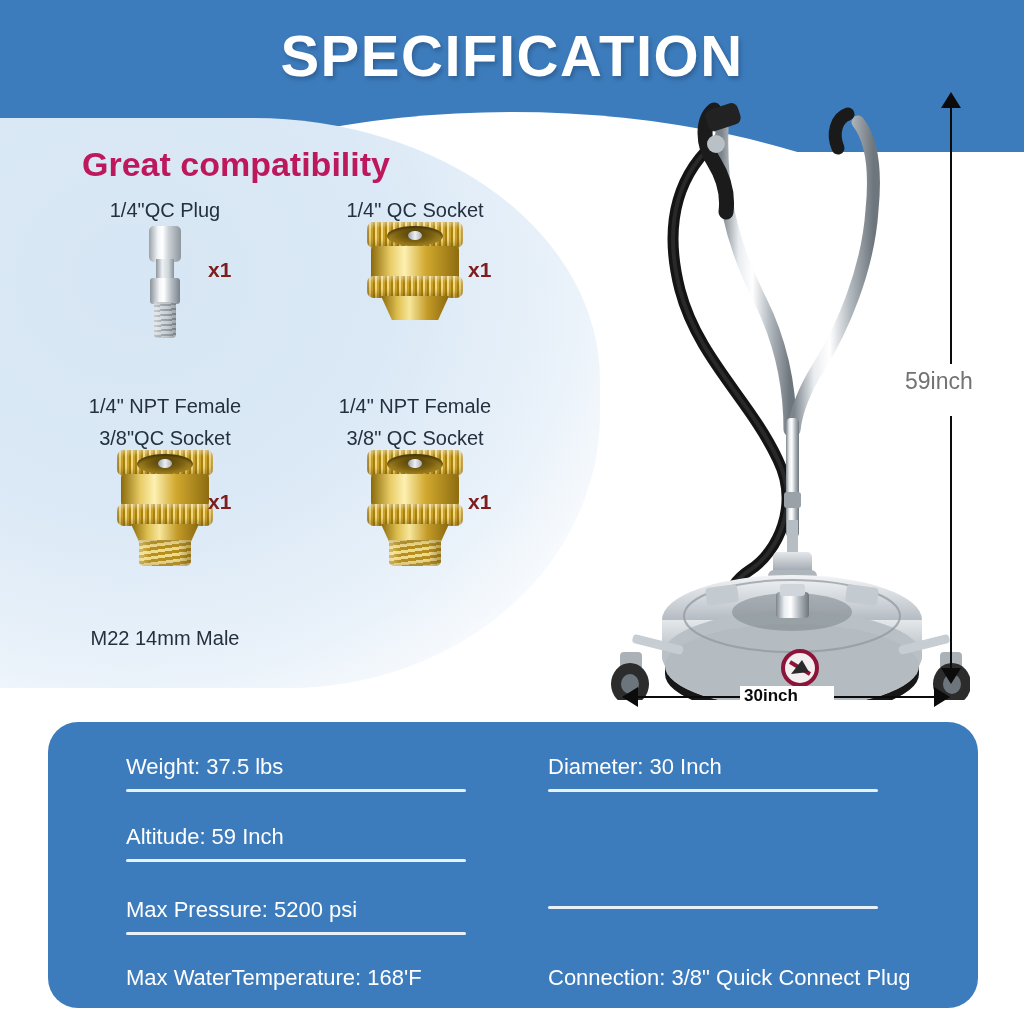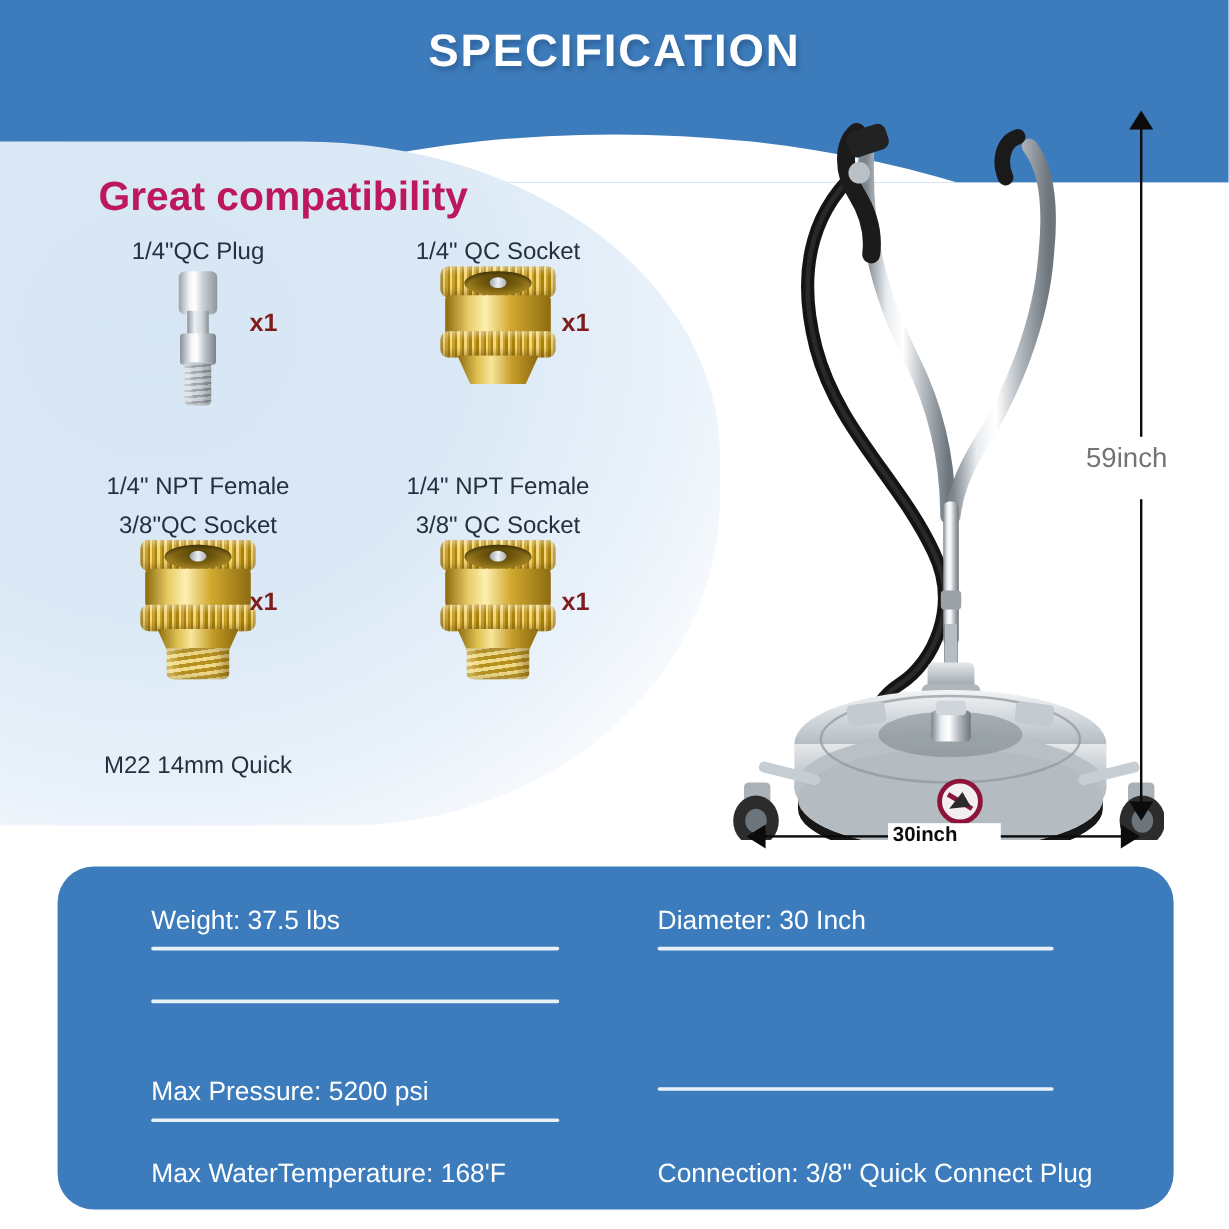--- a/index.html
+++ b/index.html
@@ -9,21 +9,21 @@
     font-family:"Liberation Sans", sans-serif;
     position:relative;
   }
   #stage{position:absolute;left:0;top:0;width:1024px;height:1024px;background:#fff;overflow:hidden;}
 
   
   .banner{position:absolute;left:0;top:0;width:1024px;height:152px;background:#3d7cbc;overflow:hidden;}
   .banner-curve{position:absolute;left:-60px;top:112px;width:1144px;height:300px;
     background:#ffffff;border-radius:50% 50% 0 0 / 100% 100% 0 0;}
   .banner-title{position:absolute;left:0;top:22px;width:1024px;text-align:center;
-    font-size:38px;font-weight:bold;letter-spacing:1.5px;color:#ffffff;
+    font-size:58px;font-weight:bold;letter-spacing:1.5px;color:#ffffff;
     text-shadow:2px 3px 4px rgba(20,50,85,.35);}
 
   
   .compat-bg{position:absolute;left:0;top:118px;width:600px;height:570px;
     background:radial-gradient(ellipse 105% 100% at 22% 28%, #d7e6f4 0%, #dbe9f6 42%, #eaf2fa 70%, #ffffff 92%);
     border-radius:0 58% 52% 0 / 0 46% 48% 0;}
   .compat-title{position:absolute;left:82px;top:145px;font-size:34px;font-weight:bold;color:#be185d;}
 
   .part{position:absolute;width:250px;text-align:center;}
   .part .toplabel{font-size:20px;color:#24303f;line-height:1;}
@@ -151,21 +151,21 @@
         <div class="s-ring s-top"></div>
           <div class="s-bore"></div>
           <div class="s-pin"></div>
         <div class="s-mid"></div>
           <div class="s-ring s-bot"></div>
           <div class="s-hex"></div>
           <div class="s-thread"></div>
       </div>
       <div class="qty" style="left:168px;top:42px;">x1</div>
     </div>
-    <div class="botlabel" style="margin-top:62px;">M22 14mm Quick</div>
+    <div class="botlabel" style="margin-top:62px;">M22 14mm Male</div>
   </div>
 
   <div class="part" style="left:290px;top:428px;">
     <div class="toplabel">3/8" QC Socket</div>
     <div class="art">
       <div class="socket">
         <div class="s-ring s-top"></div>
           <div class="s-bore"></div>
           <div class="s-pin"></div>
         <div class="s-mid"></div>
@@ -276,20 +276,21 @@
   </div>
   <div class="dim-h-label">30inch</div>
 
   <div class="spec-panel">
     <div class="spec-col left">
       <div class="spec-row r0">
         <div class="txt">Weight: 37.5 lbs</div>
         <div class="rule"></div>
       </div>
       <div class="spec-row r1">
+        <div class="txt">Altitude: 59 Inch</div>
         <div class="rule"></div>
       </div>
       <div class="spec-row r2">
         <div class="txt">Max Pressure: 5200 psi</div>
         <div class="rule"></div>
       </div>
       <div class="spec-row r3">
         <div class="txt">Max WaterTemperature: 168'F</div>
 
       </div>

